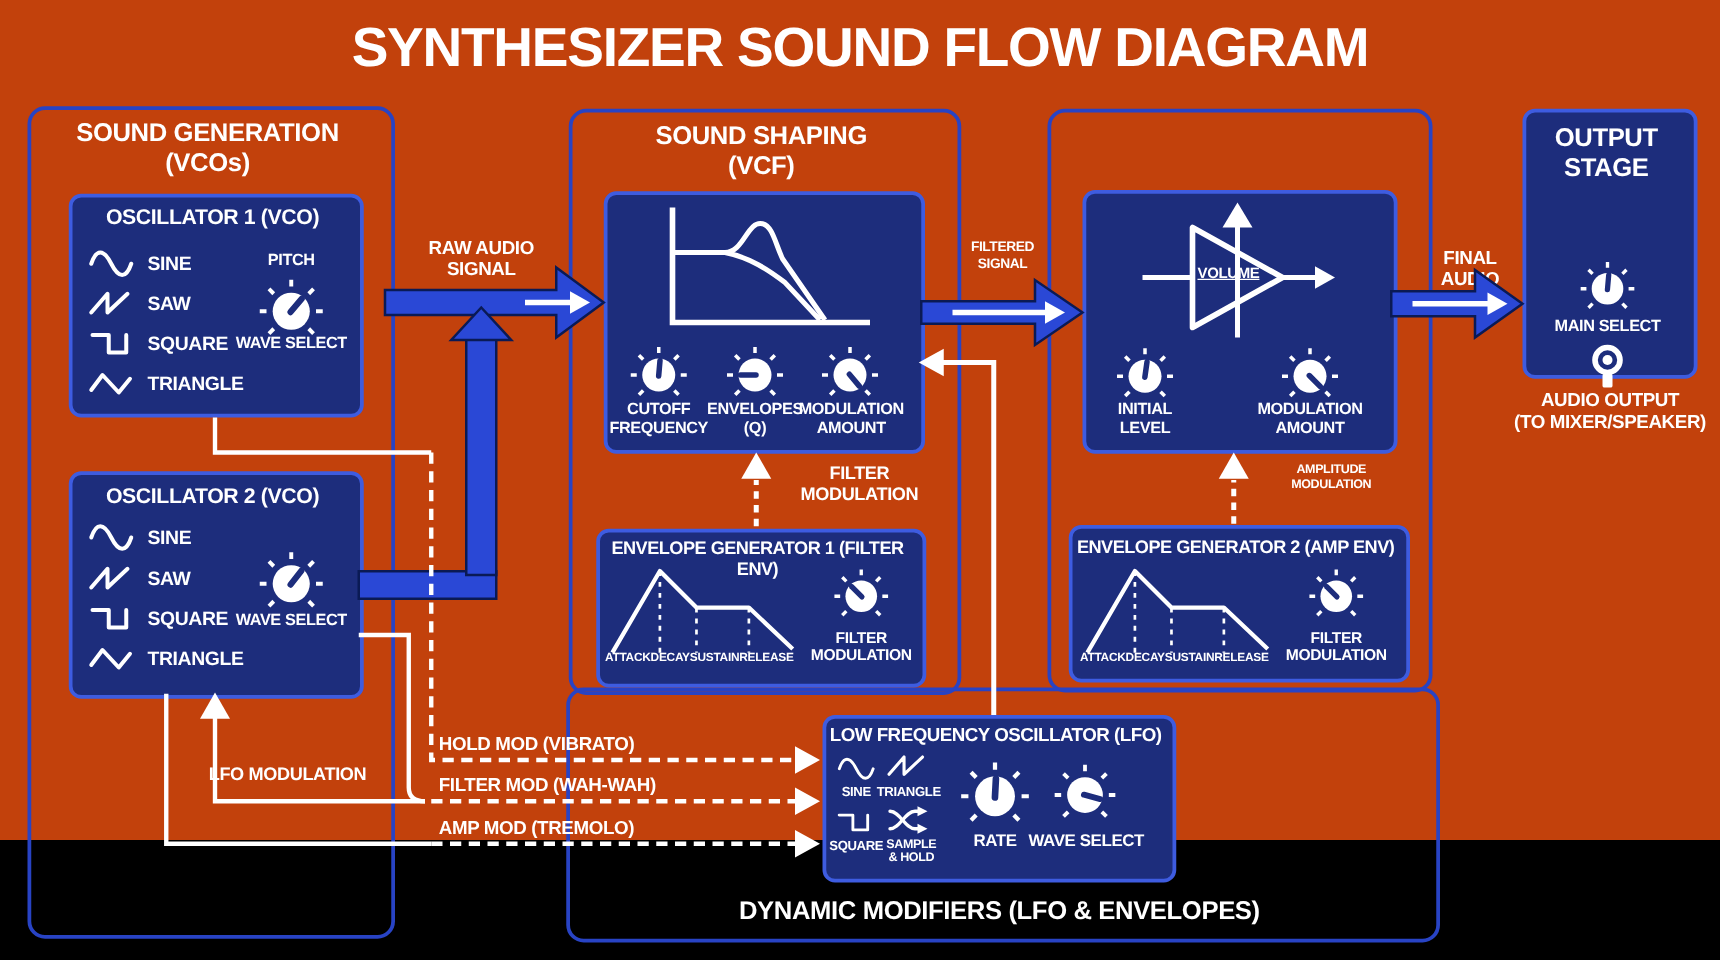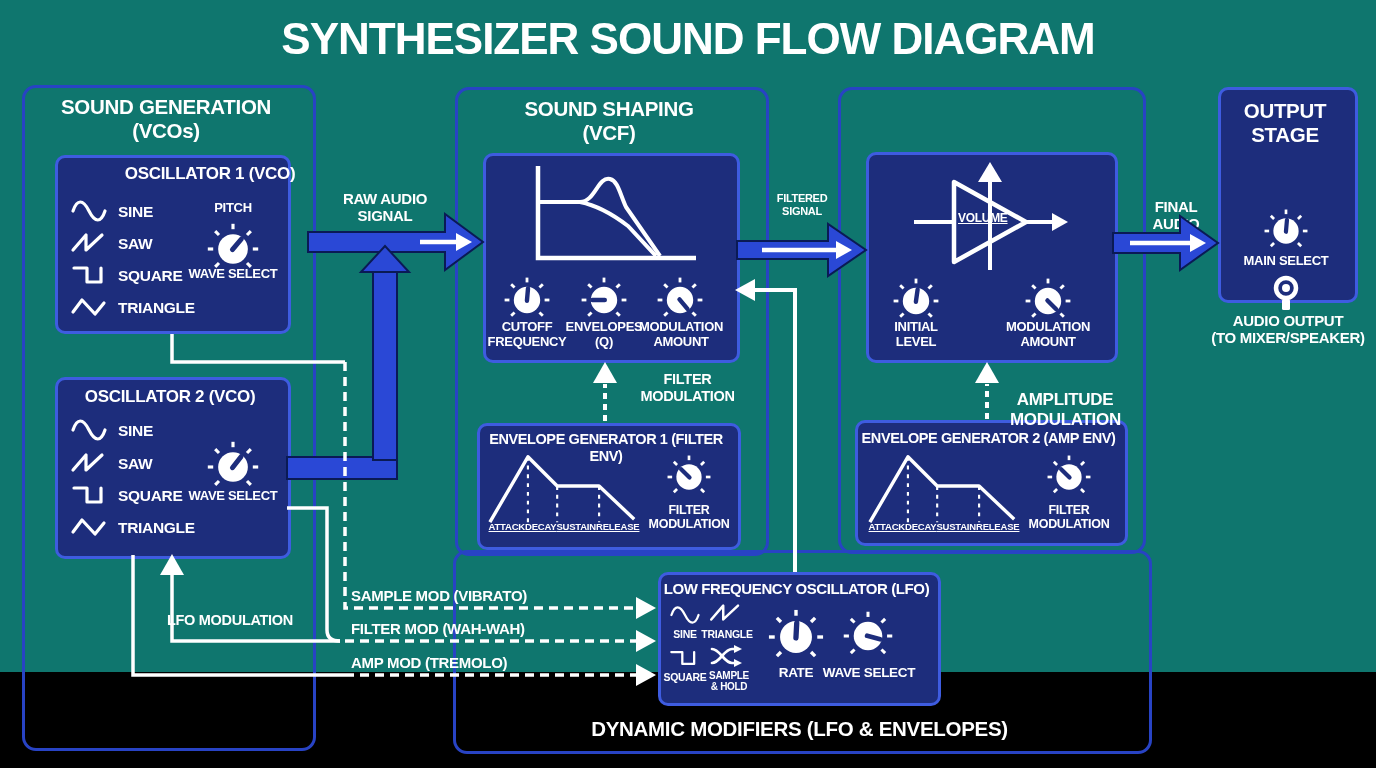--- a/index.html
+++ b/index.html
@@ -1,29 +1,29 @@
 <!DOCTYPE html>
 <html><head>
 <meta charset="utf-8">
 <style>
   html,body{margin:0;padding:0;background:#000;}
   body{width:1376px;height:768px;overflow:hidden;font-family:"Liberation Sans","DejaVu Sans",sans-serif;}
-  #stage{position:relative;width:1376px;height:672px;background:#0f766e;}
+  #stage{position:relative;width:1376px;height:672px;background:#c2410c;}
   .abs{position:absolute;}
   .lbl{color:#fff;font-weight:700;white-space:pre-line;text-align:center;line-height:1.15;letter-spacing:-.3px;}
   .tleft{text-align:left;}
   .outer{position:absolute;border:3px solid #2843c4;border-radius:14px;}
   .inner{position:absolute;background:#1d2d7c;border:3px solid #3e5ce0;border-radius:10px;}
   .main-title{font-size:44px;letter-spacing:-1px;}
   .sec-title{font-size:20.5px;line-height:1.18;}
   .box-title{font-size:17px;}
   .sm-title{font-size:14.5px;letter-spacing:-.4px;}
   .wv{stroke:#fff;fill:none;stroke-width:3.2;stroke-linecap:round;stroke-linejoin:round;}
   .wvs{stroke:#fff;fill:none;stroke-width:2.7;stroke-linecap:round;stroke-linejoin:round;}
-  .stages{display:flex;justify-content:center;color:#fff;font-weight:700;font-size:9.5px;letter-spacing:-.2px;text-decoration:underline;}
+  .stages{display:flex;justify-content:flex-start;color:#fff;font-weight:700;font-size:9.5px;letter-spacing:-.2px;}
   svg.overlay{position:absolute;left:0;top:0;z-index:6;pointer-events:none;}
   .knob{display:block;}
   .knob svg{width:100%;height:100%;display:block;}
 </style>
 </head>
 <body>
 
 <div id="stage">
 
   <div class="abs lbl main-title" style="left:0;top:14px;width:1376px;">SYNTHESIZER SOUND FLOW DIAGRAM</div>
@@ -36,21 +36,21 @@
 
   <div class="abs lbl sec-title" style="left:22px;top:95px;width:288px;">SOUND GENERATION
 (VCOs)</div>
   <div class="abs lbl sec-title" style="left:455px;top:97px;width:308px;">SOUND SHAPING
 (VCF)</div>
   <div class="abs lbl sec-title" style="left:1218px;top:99px;width:134px;">OUTPUT
 STAGE</div>
   <div class="abs lbl sec-title" style="left:453px;top:717px;width:693px;">DYNAMIC MODIFIERS (LFO &amp; ENVELOPES)</div>
 
   <div class="inner" style="left:55px;top:155px;width:230px;height:173px;"></div>
-  <div class="abs lbl box-title" style="left:55px;top:164px;width:230px;padding-left:40px;">OSCILLATOR 1 (VCO)</div>
+  <div class="abs lbl box-title" style="left:55px;top:164px;width:230px;">OSCILLATOR 1 (VCO)</div>
   <svg class="abs" style="left:70px;top:198px;" width="38" height="26" viewBox="0 0 36 26">
       <path class="wv" d="M2 13 C6 1 12 1 18 13 C24 25 30 25 34 13"></path>
     </svg>
   <div class="abs lbl tleft" style="left:118px;top:203px;width:100px;font-size:15.5px;">SINE</div>
   <svg class="abs" style="left:70px;top:230px;" width="38" height="26" viewBox="0 0 36 26">
       <path class="wv" d="M2 20 L15 5 V20 L31 5"></path>
     </svg>
   <div class="abs lbl tleft" style="left:118px;top:235px;width:100px;font-size:15.5px;">SAW</div>
   <svg class="abs" style="left:70px;top:262px;" width="38" height="26" viewBox="0 0 36 26">
       <path class="wv" d="M3 6 H16 V20 H30 V6"></path>
@@ -333,24 +333,24 @@
 
   <div class="abs lbl" style="left:330px;top:190px;width:110px;font-size:15px;">RAW AUDIO
 SIGNAL</div>
   <div class="abs lbl" style="left:757px;top:192px;width:90px;font-size:11px;">FILTERED
 SIGNAL</div>
   <div class="abs lbl" style="left:1141px;top:175px;width:70px;font-size:15px;margin-top:23px;">FINAL
 AUDIO
 SIGNAL</div>
   <div class="abs lbl" style="left:640px;top:371px;width:95px;font-size:14.5px;">FILTER
 MODULATION</div>
-  <div class="abs lbl" style="left:1010px;top:390px;width:110px;font-size:17px;">AMPLITUDE
+  <div class="abs lbl" style="left:1010px;top:370px;width:110px;font-size:10px;">AMPLITUDE
 MODULATION</div>
   <div class="abs lbl" style="left:160px;top:612px;width:140px;font-size:14.5px;">LFO MODULATION</div>
-  <div class="abs lbl tleft" style="left:351px;top:587px;width:200px;font-size:15px;">SAMPLE MOD (VIBRATO)</div>
+  <div class="abs lbl tleft" style="left:351px;top:587px;width:200px;font-size:15px;">HOLD MOD (VIBRATO)</div>
   <div class="abs lbl tleft" style="left:351px;top:620px;width:200px;font-size:15px;">FILTER MOD (WAH-WAH)</div>
   <div class="abs lbl tleft" style="left:351px;top:654px;width:200px;font-size:15px;">AMP MOD (TREMOLO)</div>
 
   <svg class="overlay" width="1376" height="768" viewBox="0 0 1376 768">
 
     <g>
       <path d="M308 232 H445 V214 L483 242 L445 270 V252 H308 Z" fill="#2a48d6" stroke="#0a1a55" stroke-width="2"></path>
       <path d="M287 457 H397 V479 H287 Z" fill="#2a48d6" stroke="#0a1a55" stroke-width="2"></path>
       <path d="M373 270 H397 V460 H373 Z" fill="#2a48d6" stroke="#0a1a55" stroke-width="2"></path>
       <polygon points="361,272 409,272 385,246" fill="#2a48d6" stroke="#0a1a55" stroke-width="2"></polygon>

